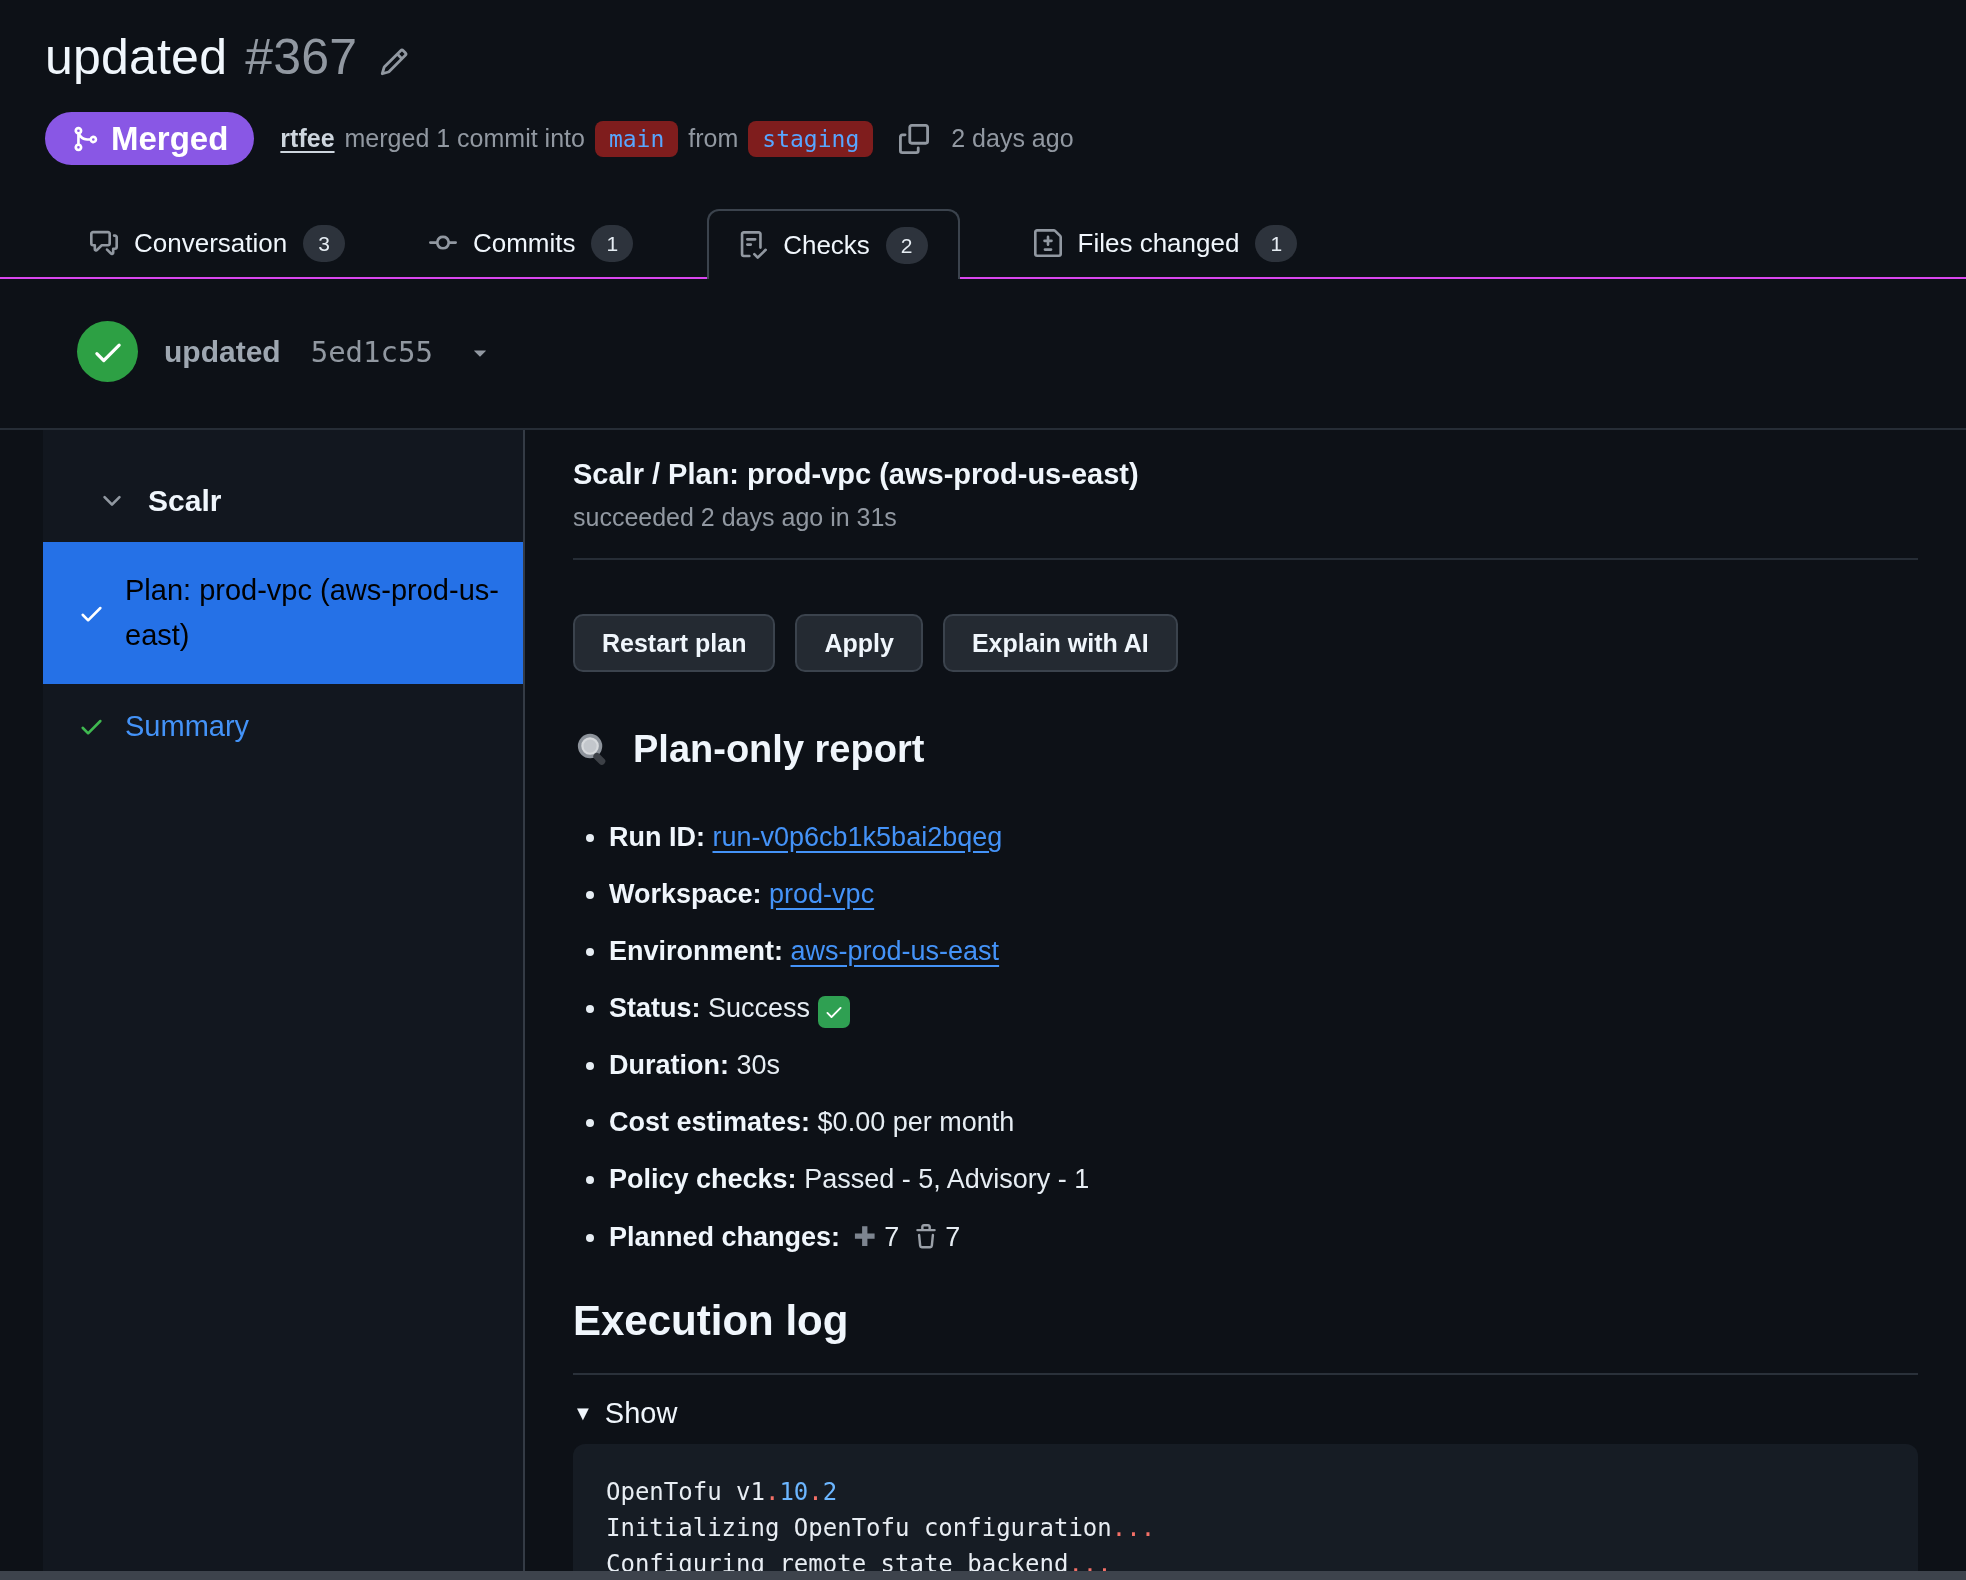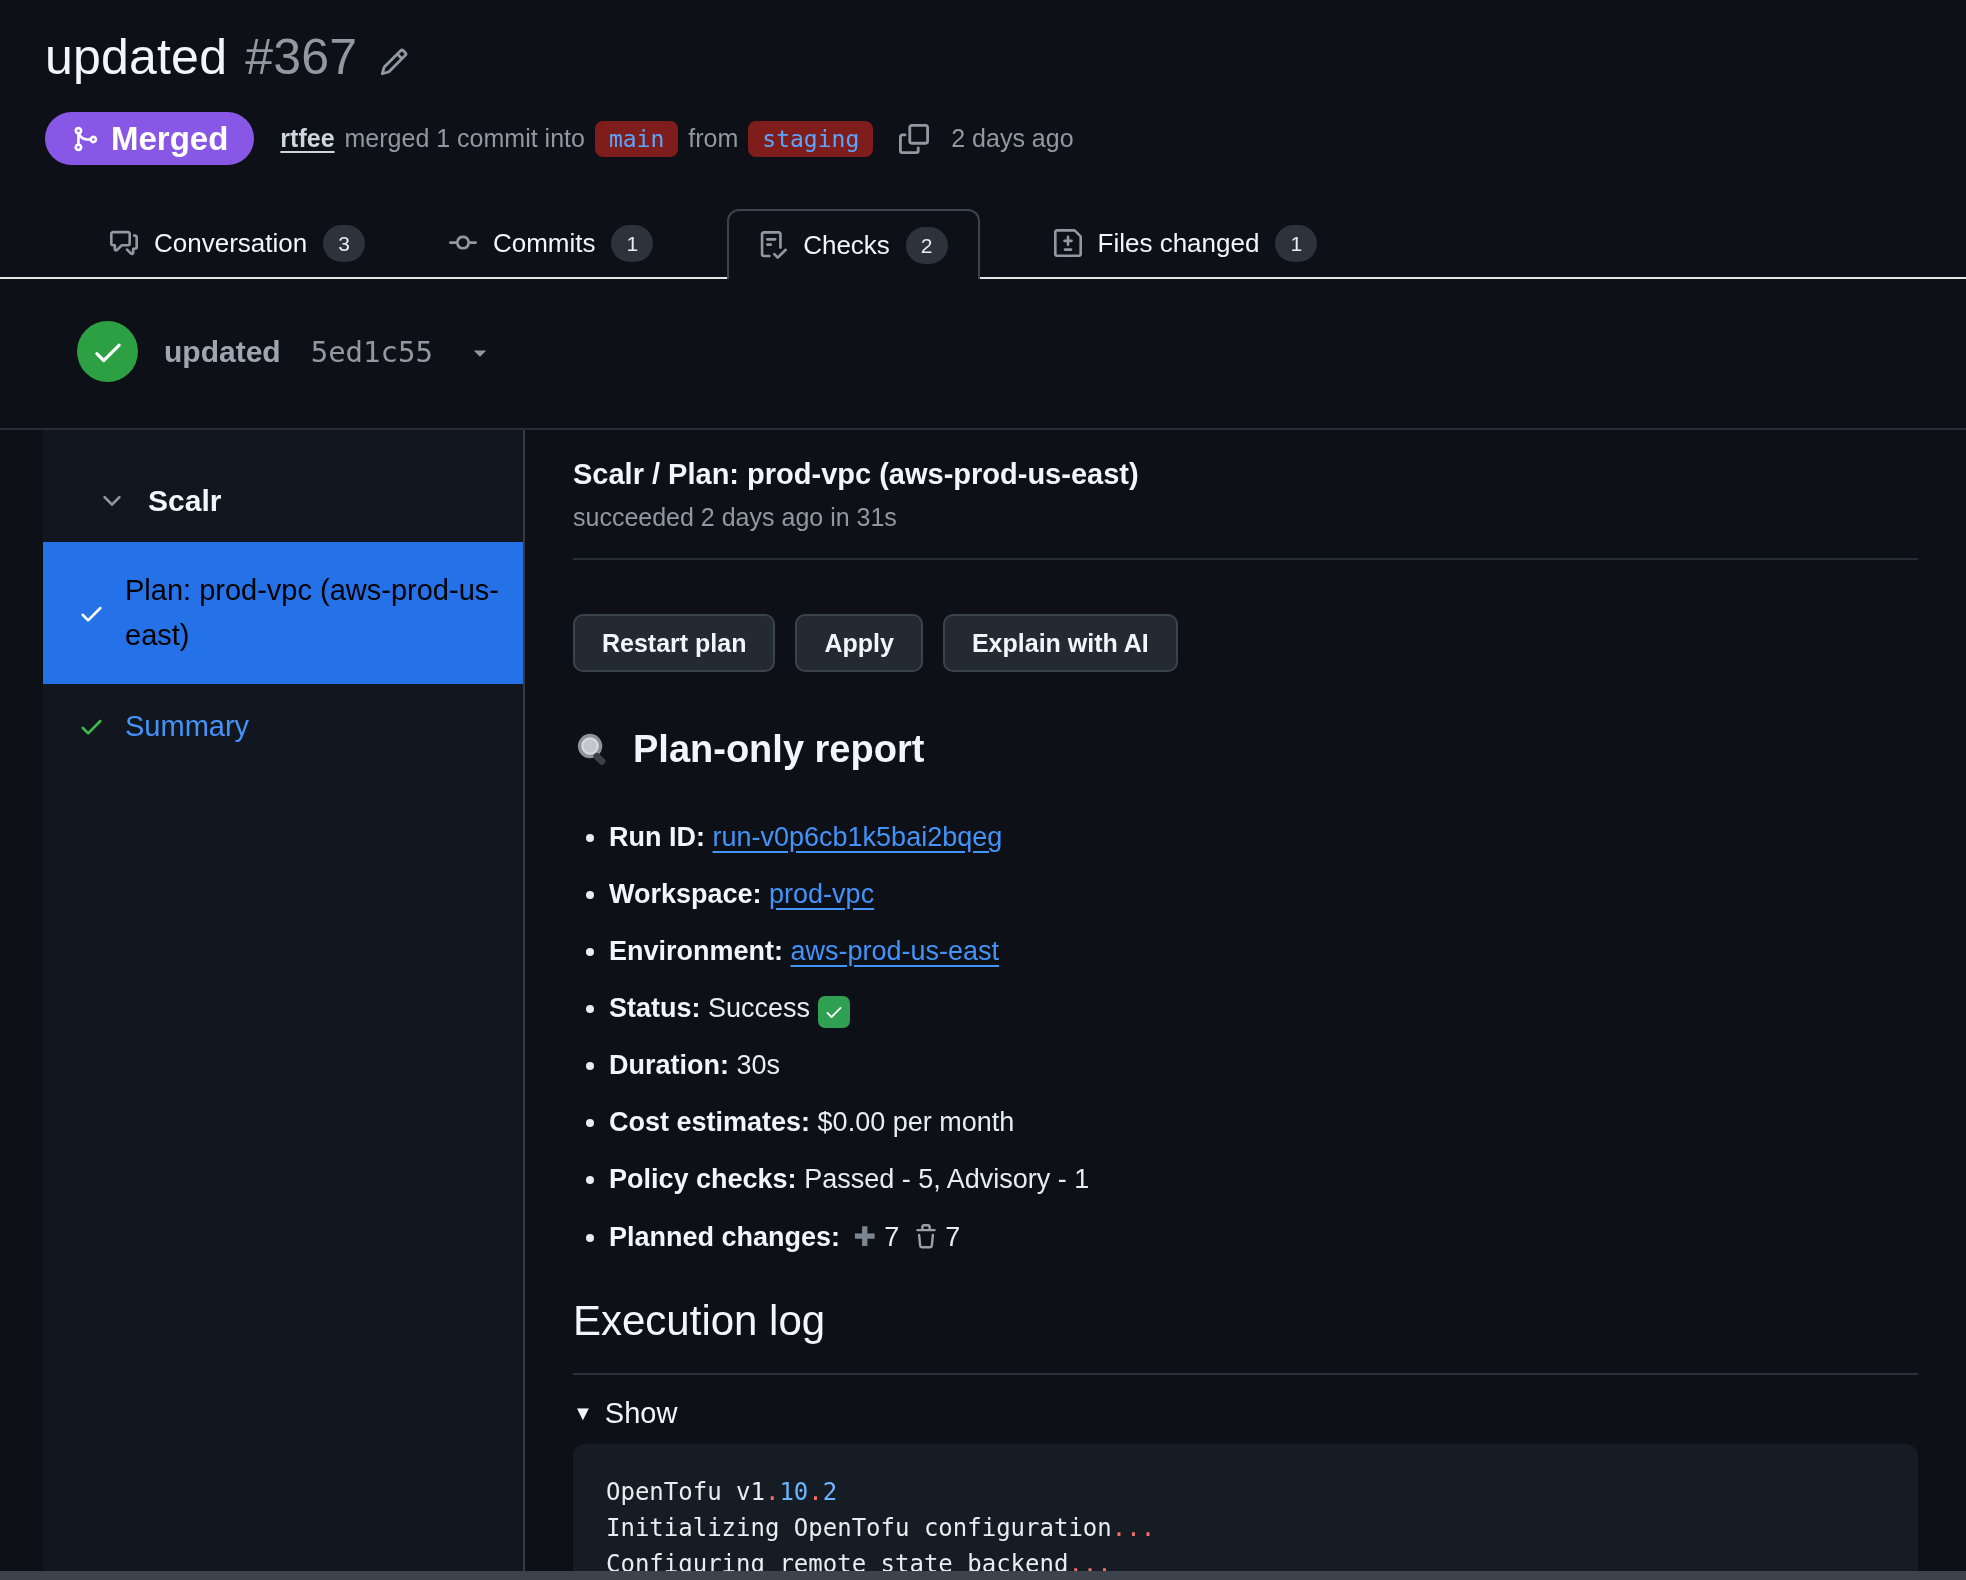--- a/index.html
+++ b/index.html
@@ -29,21 +29,21 @@
   .meta-text { margin:0 10px; }
   .branch-label {
     font-family:"DejaVu Sans Mono", monospace; font-size:23px; color:#58a6ff;
     background:#7f1d1d; padding:5px 14px; border-radius:8px; cursor:pointer;
   }
   .copy-btn { color:#9198a1; margin:0 22px 0 26px; cursor:pointer; }
 
   
   .tab-bar {
     display:flex; align-items:stretch; margin-top:44px; height:70px;
-    padding-left:100px; border-bottom:2px solid #e5e5e5;
+    padding-left:80px; border-bottom:2px solid #d946ef;
   }
   .tab {
     display:flex; align-items:center; gap:16px; font-size:26px; color:#f0f6fc;
     padding:0 10px; margin-right:64px; cursor:pointer;
   }
   .tab .icon { color:#9198a1; }
   .tab-count {
     background:#2d333c; color:#e6edf3; font-size:21px; line-height:1;
     padding:8px 15px; border-radius:999px;
   }
@@ -101,21 +101,21 @@
   .item-label { font-weight:700; color:#f0f6fc; }
   .item-link { color:#4493f8; text-decoration:underline; text-underline-offset:5px; cursor:pointer; }
   .success-chip {
     display:inline-flex; width:32px; height:32px; border-radius:7px; background:#2fa052;
     color:#fff; align-items:center; justify-content:center; vertical-align:-5px; margin-left:8px;
   }
   .plus-glyph { font-family:"DejaVu Sans", sans-serif; color:#7d8590; font-size:27px; font-weight:700; margin:0 8px 0 6px; }
   .trash-glyph { color:#9aa0a8; margin:0 6px 0 14px; vertical-align:-4px; display:inline-flex; }
 
   .log-heading {
-    font-size:42px; font-weight:400; color:#f0f6fc; margin-top:39px;
+    font-size:42px; font-weight:700; color:#f0f6fc; margin-top:39px;
     padding-bottom:28px; border-bottom:2px solid #2a313a;
   }
   details.log { margin-top:22px; }
   details.log summary { list-style:none; display:flex; align-items:center; gap:12px; font-size:29px; color:#f0f6fc; cursor:pointer; }
   details.log summary::-webkit-details-marker { display:none; }
   .tri { font-size:20px; color:#f0f6fc; }
 
   .code-block {
     margin-top:14px; background:#161c24; border-radius:12px;
     padding:30px 30px 26px 33px; height:188px; overflow:hidden;

